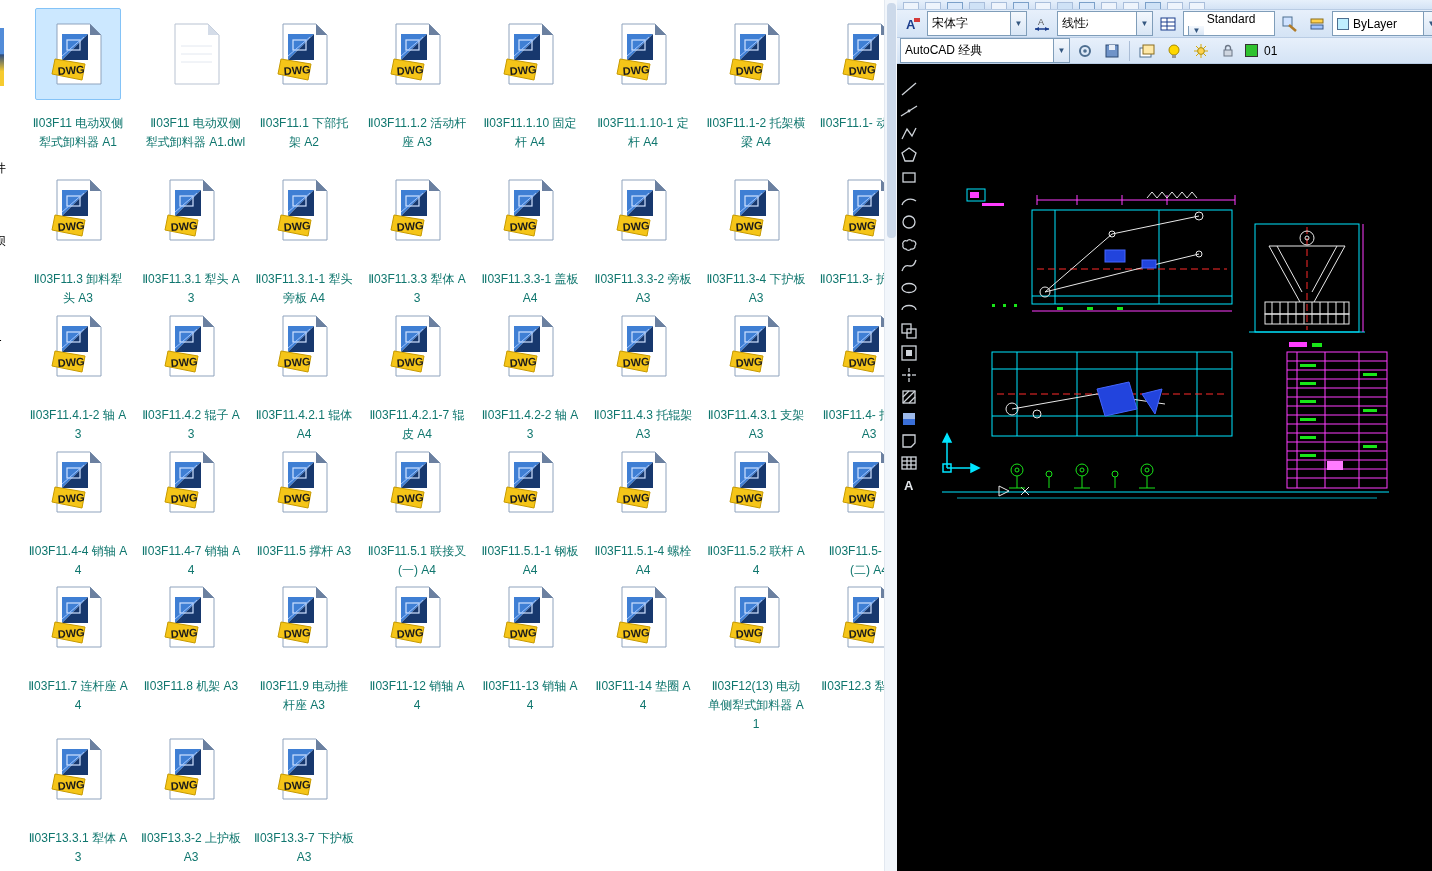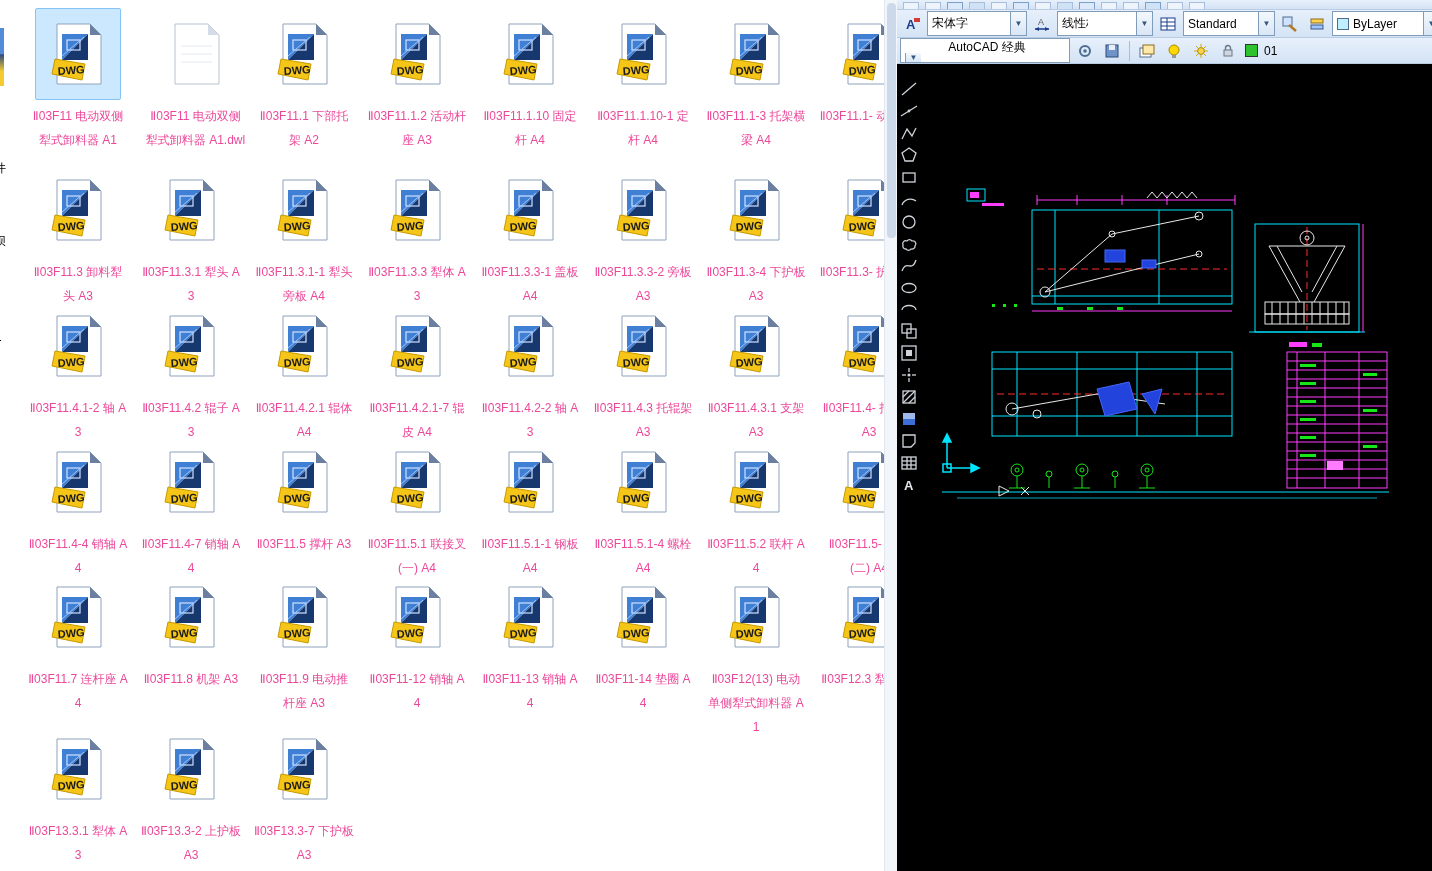--- a/index.html
+++ b/index.html
@@ -4,21 +4,21 @@
 <style>
   html,body{margin:0;padding:0;background:#777;}
   .screen{position:relative;width:1432px;height:871px;overflow:hidden;background:#fff;
           font-family:"Liberation Sans",sans-serif;}
   
   .explorer{position:absolute;left:0;top:0;width:884px;height:871px;background:#fff;overflow:hidden;}
   .file-item{position:absolute;width:113px;display:flex;flex-direction:column;align-items:center;cursor:default;}
   .icon-box{width:86px;height:92px;display:flex;align-items:center;justify-content:center;
             border:1px solid transparent;border-radius:2px;box-sizing:border-box;}
   .icon-box.selected{background:#cce8ff;border-color:#84c3f7;}
-  .file-label{margin-top:4px;width:100px;text-align:center;font-size:12px;line-height:24px;color:#ec4899;word-break:break-all;}
+  .file-label{margin-top:14px;width:100px;text-align:center;font-size:12px;line-height:19px;color:#0f766e;word-break:break-all;}
   .frag{position:absolute;left:-6px;width:12px;overflow:hidden;font-size:12px;color:#000;}
   .sliver{position:absolute;left:0;top:28px;width:4px;height:58px;background:linear-gradient(180deg,#3f7fd4 45%,#17386e 46%,#f5c518 75%);opacity:.9;}
   
   .scrollbar{position:absolute;left:884px;top:0;width:13px;height:871px;background:#f2f6fb;border-left:1px solid #e2e8f0;}
   .scroll-thumb{position:absolute;left:2px;top:3px;width:9px;height:235px;background:#ccd9ea;border-radius:4px;}
   
   .acad{position:absolute;left:897px;top:0;width:535px;height:871px;background:#000;overflow:hidden;}
   .tb{position:absolute;left:0;width:535px;background:linear-gradient(#e7f0fb,#d4e3f5);box-sizing:border-box;
       display:flex;align-items:center;gap:3px;padding:0 3px;border-bottom:1px solid #b9cce4;}
   .tb0{top:0;height:10px;overflow:hidden;align-items:flex-start;gap:6px;padding-left:6px;}
@@ -28,21 +28,21 @@
   .stub:nth-child(3n){border-color:#7ba0c9;background:#dbe9fa;}
   .stub:nth-child(4n){background:#cfe2f6;}
   .ti{width:22px;height:22px;display:flex;align-items:center;justify-content:center;flex:0 0 auto;
       border:1px solid transparent;border-radius:2px;}
   .combo{height:25px;background:#fff;border:1px solid #7f9db9;display:flex;align-items:center;
          font-size:12px;color:#000;padding-left:4px;box-sizing:border-box;flex:0 0 auto;overflow:hidden;}
   .combo .val{flex:1;white-space:nowrap;overflow:hidden;}
   .combo .arr{width:15px;align-self:stretch;background:linear-gradient(#f4f8fd,#d9e6f5);
               border-left:1px solid #7f9db9;display:flex;align-items:center;justify-content:center;
               font-size:8px;color:#33567f;}
-  .w-text{width:100px;}.w-dim{width:96px;gap:48px;}.w-std{width:92px;}.w-col{width:108px;}.w-ws{width:170px;flex-direction:column;}
+  .w-text{width:100px;}.w-dim{width:96px;gap:48px;}.w-std{width:92px;flex-direction:column;}.w-col{width:108px;}.w-ws{width:170px;}
   .chip{width:10px;height:10px;border:1px solid #4d6e90;background:#bfefff;margin-right:4px;flex:0 0 auto;}
   .sep{width:1px;height:20px;background:#aabdd6;margin:0 2px;flex:0 0 auto;}
   .layer-name{font-size:12px;color:#000;margin-left:3px;}
   .swatch{width:11px;height:11px;background:#2fc22f;border:1px solid #333;flex:0 0 auto;margin-left:2px;}
   
   .draw-col{position:absolute;left:2px;top:78px;width:20px;}
   .dt{width:20px;height:21px;margin-bottom:1px;display:flex;align-items:center;justify-content:center;}
   .cad-svg{position:absolute;left:0;top:64px;}
 </style>
 </head>
@@ -146,21 +146,21 @@
     <path d="M7 2 H40 L51 13 V62 H7 Z" fill="#ffffff" stroke="#8fa3bd" stroke-width="1"></path>
     <path d="M40 2 L51 13 H40 Z" fill="#6b80a0"></path>
     <polygon points="12,12 38,12 12,38" fill="#3f7fd4"></polygon>
     <polygon points="38,12 38,38 12,38" fill="#17386e"></polygon>
     <rect x="17" y="18" width="13" height="10" fill="none" stroke="#cfe2ff" stroke-width="1.2"></rect>
     <line x1="12" y1="34" x2="34" y2="15" stroke="#9fc4ff" stroke-width="1"></line>
     <polygon points="5,37 35,42 32,58 2,52" fill="#f5c518" stroke="#c79a00" stroke-width="1"></polygon>
     <text class="dwg-txt" x="8" y="53" font-size="11" font-weight="bold" fill="#1b1b1b" transform="rotate(-4 8 53)">DWG</text>
   </svg>
 </div>
-          <div class="file-label">Ⅱ03F11.1-3 托架横梁 A4</div>
+          <div class="file-label">Ⅱ03F11.1-2 托架横梁 A4</div>
         </div>
         <div class="file-item" style="left: 812.5px; top: 8px;">
           <div class="icon-box">
   <svg width="56" height="64" viewBox="0 0 56 64">
     <path d="M7 2 H40 L51 13 V62 H7 Z" fill="#ffffff" stroke="#8fa3bd" stroke-width="1"></path>
     <path d="M40 2 L51 13 H40 Z" fill="#6b80a0"></path>
     <polygon points="12,12 38,12 12,38" fill="#3f7fd4"></polygon>
     <polygon points="38,12 38,38 12,38" fill="#17386e"></polygon>
     <rect x="17" y="18" width="13" height="10" fill="none" stroke="#cfe2ff" stroke-width="1.2"></rect>
     <line x1="12" y1="34" x2="34" y2="15" stroke="#9fc4ff" stroke-width="1"></line>

